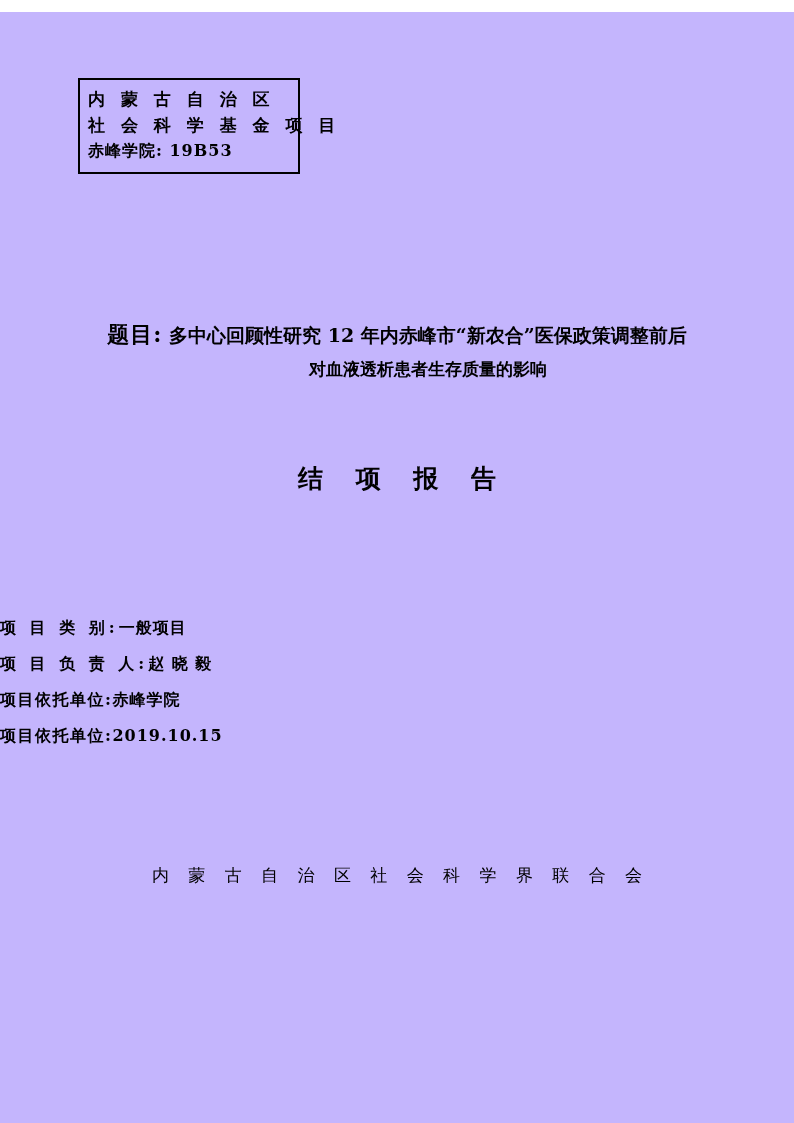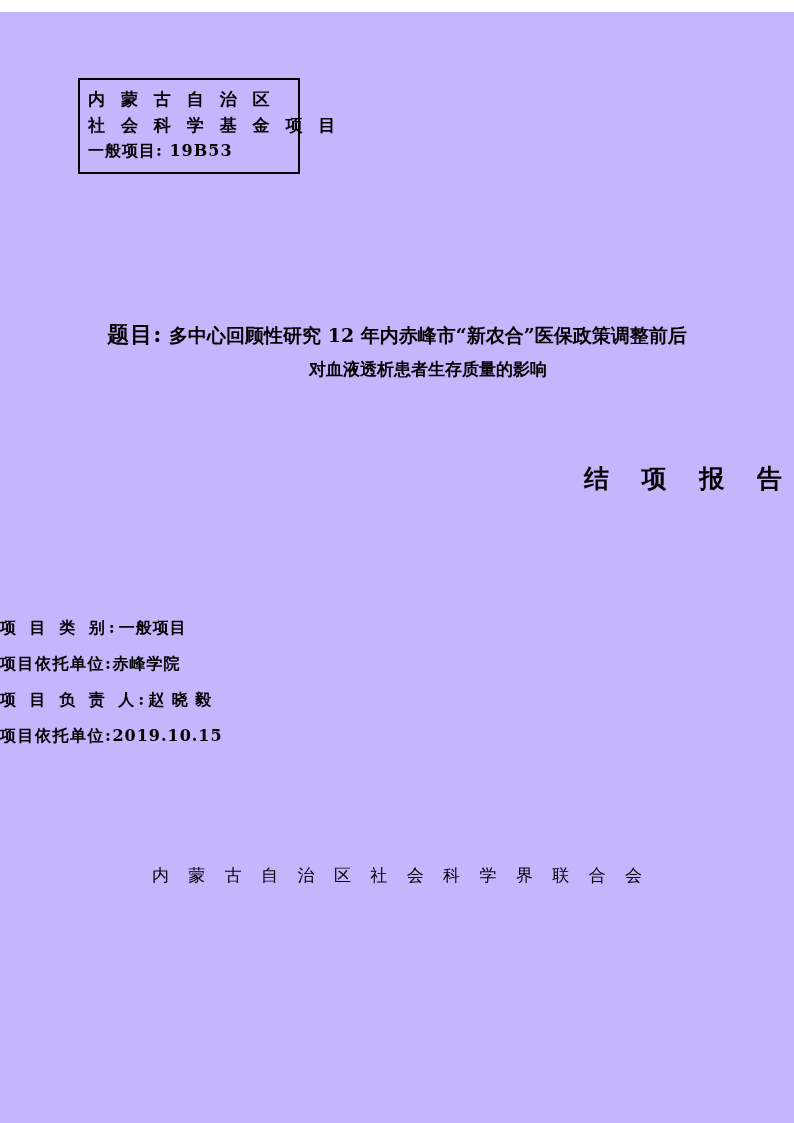--- a/index.html
+++ b/index.html
@@ -68,21 +68,21 @@
     line-height: 34px;
     padding-left: 62px;
   }
 
   
   .report-type {
     position: absolute;
     left: 0;
     top: 450px;
     width: 794px;
-    text-align: right;
+    text-align: center;
     font-size: 25px;
     font-weight: bold;
     letter-spacing: 12px;
     text-indent: 12px;
   }
 
   
   .meta {
     position: absolute;
     left: 0;
@@ -121,42 +121,42 @@
   }
 </style>
 </head>
 <body>
 
 <div class="page">
 
   <div class="stamp-box">
     <div class="stamp-line">内 蒙 古 自 治 区</div>
     <div class="stamp-line">社 会 科 学 基 金 项 目</div>
-    <div class="stamp-line code">一般项目: 19B53</div>
+    <div class="stamp-line code">赤峰学院: 19B53</div>
   </div>
 
   <div class="title-block">
     <div class="title-row1">
       <span class="title-label">题目:</span>
       <span>多中心回顾性研究 12 年内赤峰市“新农合”医保政策调整前后</span>
     </div>
     <div class="title-row2">对血液透析患者生存质量的影响</div>
   </div>
 
   <div class="report-type">结 项 报 告</div>
 
   <div class="meta">
     <div class="meta-row">
       <span class="k">项 目 类 别:</span><span class="v">一般项目</span>
     </div>
+    <div class="meta-row">
+      <span class="k">项 目 负 责 人:</span><span class="v">赵 晓 毅</span>
+    </div>
     <div class="meta-row tight">
       <span class="k">项目依托单位:</span><span class="v">赤峰学院</span>
-    </div>
-    <div class="meta-row">
-      <span class="k">项 目 负 责 人:</span><span class="v">赵 晓 毅</span>
     </div>
     <div class="meta-row tight">
       <span class="k">项目依托单位:</span><span class="v">2019.10.15</span>
     </div>
   </div>
 
   <div class="issuer">内 蒙 古 自 治 区 社 会 科 学 界 联 合 会</div>
 
 </div>
 

